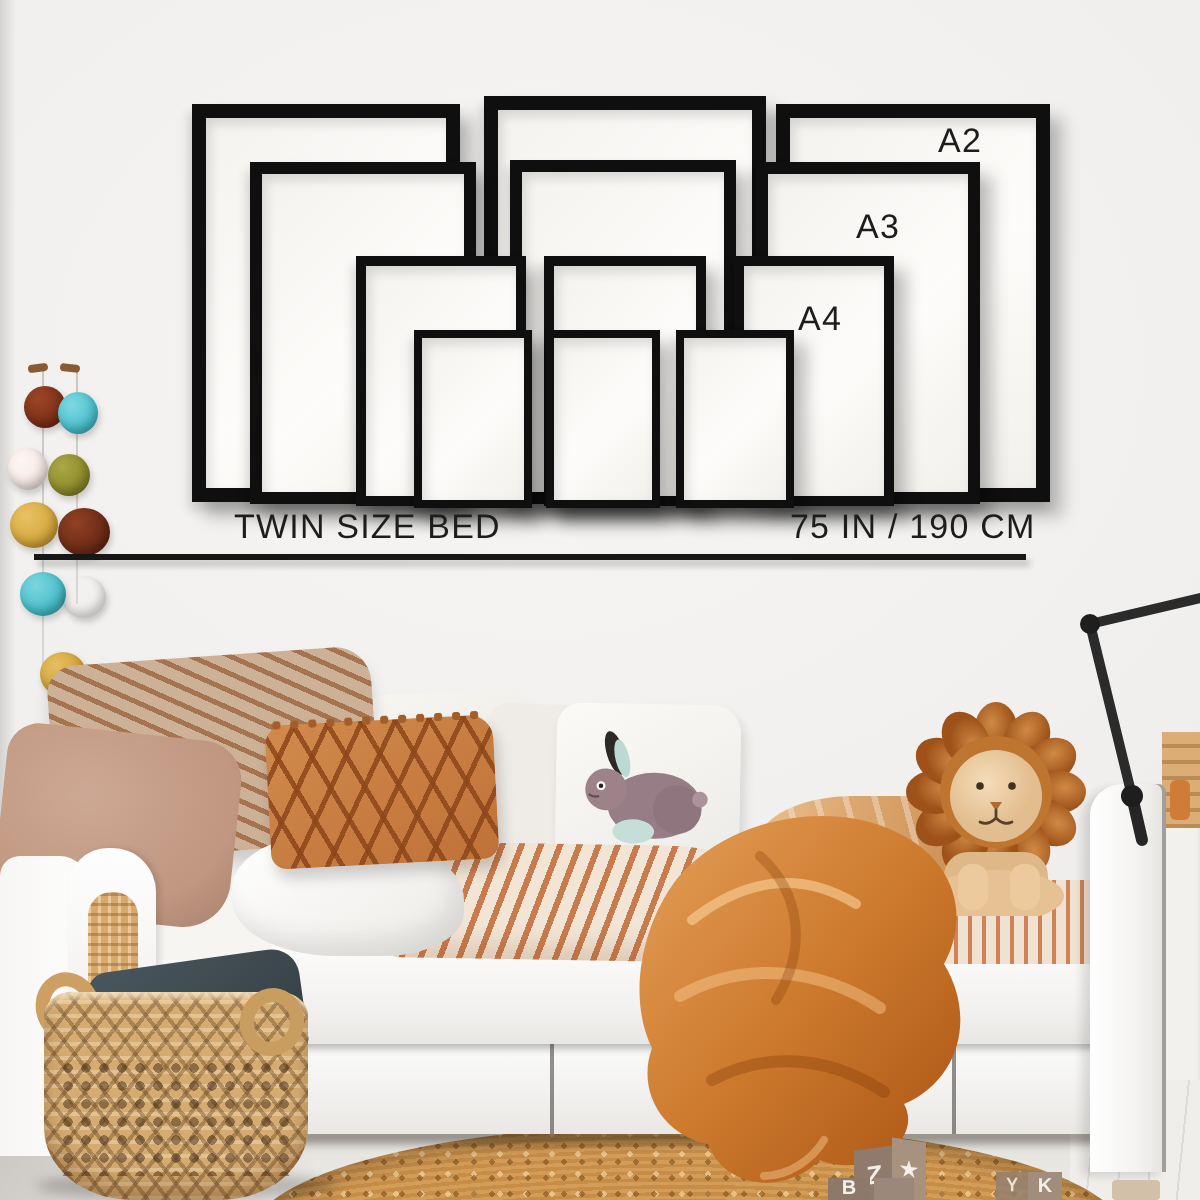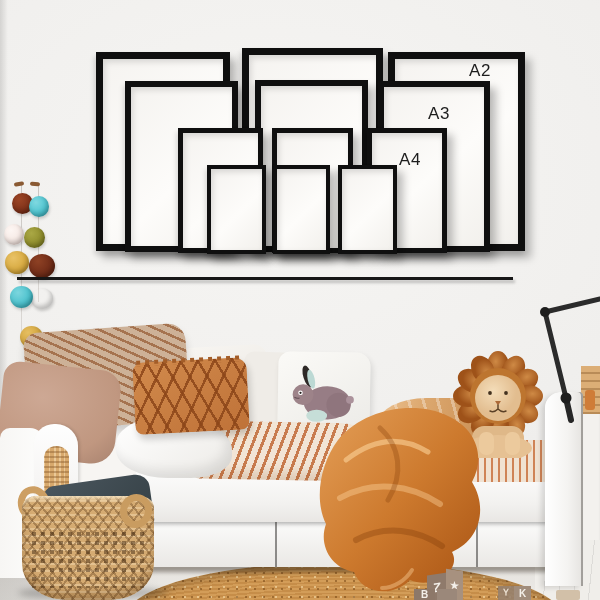--- a/index.html
+++ b/index.html
@@ -111,20 +111,22 @@
 
   <div class="frame f4" style="left:207px;top:165px;width:59px;height:89px;"></div>
   <div class="frame f4" style="left:273px;top:165px;width:57px;height:89px;"></div>
   <div class="frame f4" style="left:338px;top:165px;width:59px;height:89px;"></div>
 
   <div class="lbl" style="left:469px;top:61px;">A2</div>
   <div class="lbl" style="left:428px;top:104px;">A3</div>
   <div class="lbl" style="left:399px;top:150px;">A4</div>
 
   <div class="abs bedline"></div>
+  <div class="lbl" style="left:117px;top:254px;">TWIN SIZE BED</div>
+  <div class="lbl" style="left:395px;top:254px;">75 IN / 190 CM</div>
 
   <div class="pin" style="left:14px;top:182px;transform:rotate(-8deg);"></div>
   <div class="pin" style="left:30px;top:182px;transform:rotate(6deg);"></div>
   <div class="string" style="left:21px;top:184px;height:150px;"></div>
   <div class="string" style="left:38px;top:184px;height:118px;"></div>
   <div class="pom" style="left:12px;top:193px;width:21px;height:21px;background:radial-gradient(circle at 35% 30%,#9c4526,#7e3119 60%,#5e2210);"></div>
   <div class="pom" style="left:29px;top:196px;width:20px;height:21px;background:radial-gradient(circle at 35% 30%,#7fd8e0,#4cc3cf 60%,#2f9aa6);"></div>
   <div class="pom" style="left:4px;top:224px;width:20px;height:21px;background:radial-gradient(circle at 35% 30%,#fdf6f3,#f5e8e3 60%,#ddc9c2);"></div>
   <div class="pom" style="left:24px;top:227px;width:21px;height:21px;background:radial-gradient(circle at 35% 30%,#aaa845,#8e8c2b 60%,#6b6a1c);"></div>
   <div class="pom" style="left:5px;top:251px;width:24px;height:23px;background:radial-gradient(circle at 35% 30%,#e9c266,#d6a83e 60%,#ab8226);"></div>

